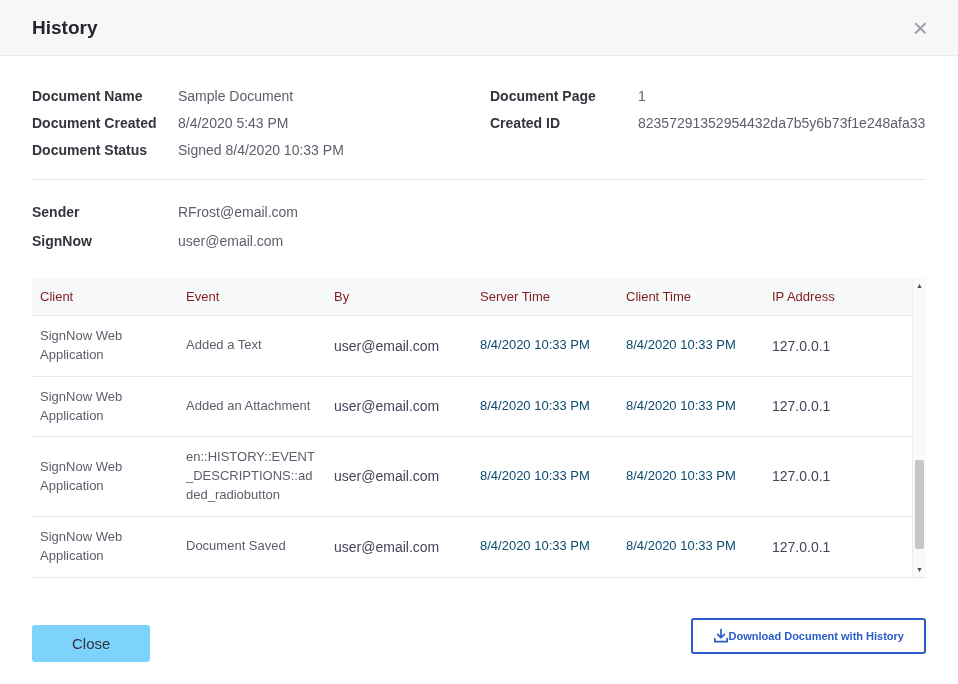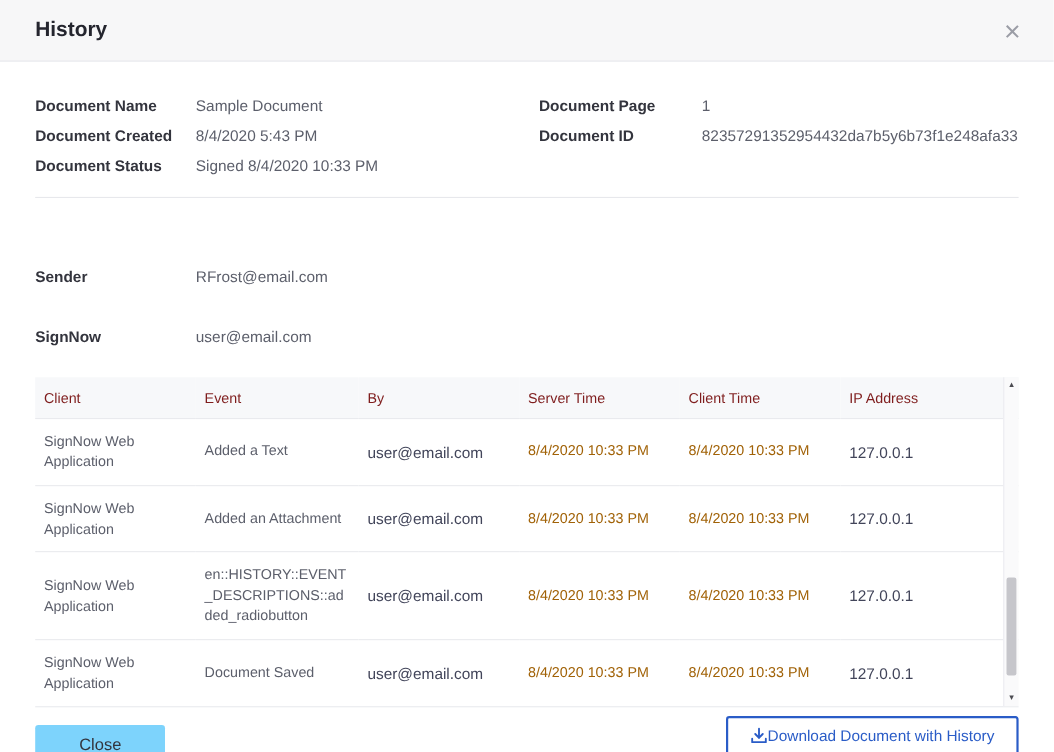--- a/index.html
+++ b/index.html
@@ -33,21 +33,21 @@
   .modal-body { flex: 1 1 auto; padding: 32px 32px 0 32px; display: flex; flex-direction: column; }
   .meta { display: flex; }
   .meta-col-left { flex: 0 0 458px; }
   .meta-col-right { flex: 1 1 auto; }
   .meta-row { display: flex; align-items: center; margin-bottom: 11px; }
   .meta-label { font-weight: 700; font-size: 14px; color: #33343d; }
   .meta-col-left .meta-label { width: 146px; flex: 0 0 146px; }
   .meta-col-right .meta-label { width: 148px; flex: 0 0 148px; }
   .meta-value { font-size: 14px; color: #5c5f6b; }
   .divider { border: none; border-top: 1px solid #e7e8ec; margin: 10px 0 24px 0; }
-  .party-row { display: flex; align-items: baseline; margin-bottom: 13px; margin-top: 39px; }
+  .party-row { display: flex; align-items: baseline; margin-bottom: 13px; }
   .party-label { width: 146px; flex: 0 0 146px; font-weight: 700; font-size: 14px; color: #33343d; }
   .party-value { font-size: 14px; color: #5c5f6b; }
   
   .table-wrap { position: relative; margin-top: 16px; border-bottom: 1px solid #e9eaee; }
   table { width: 100%; border-collapse: collapse; table-layout: fixed; }
   col.c-client { width: 146px; }
   col.c-event  { width: 148px; }
   col.c-by     { width: 146px; }
   col.c-stime  { width: 146px; }
   col.c-ctime  { width: 146px; }
@@ -59,21 +59,21 @@
   tbody td {
     border-top: 1px solid #e9eaee;
     padding: 11px 8px;
     font-size: 13px; color: #5c5f6b;
     line-height: 1.45;
     vertical-align: middle;
   }
   td.td-event { word-break: break-all; }
   td.td-by  { font-size: 14px; color: #42455a; }
   td.td-ip  { font-size: 14px; color: #42455a; }
-  td.td-time { font-size: 13px; color: #a16207; margin-left: 32px; }
+  td.td-time { font-size: 13px; color: #0c4a6e; margin-left: 32px; }
   
   .scrollbar {
     position: absolute; top: 0; right: 0; bottom: 0;
     width: 14px; background: #fafafb;
     border-left: 1px solid #ececf0;
     display: flex; flex-direction: column;
   }
   .sb-arrow {
     flex: 0 0 14px; height: 14px;
     display: flex; align-items: center; justify-content: center;
@@ -94,21 +94,21 @@
   }
   .close-button {
     background: #7dd3fc; border: none; border-radius: 3px;
     font-family: "Liberation Sans", sans-serif;
     font-size: 15px; color: #33343d;
     padding: 10px 40px; cursor: pointer; margin-top: 16px;
   }
   .download-button {
     background: #fff; border: 2px solid #2a5cc7; border-radius: 3px;
     font-family: "Liberation Sans", sans-serif;
-    font-size: 14px; font-weight: 400; color: #2a5cc7;
+    font-size: 11px; font-weight: 700; color: #2a5cc7;
     padding: 8px 20px; cursor: pointer;
     display: flex; align-items: center; 
   }
   .download-button svg { display: block; }
 </style>
 </head>
 <body>
 
 <div class="modal">
 
@@ -133,21 +133,21 @@
           <div class="meta-label">Document Status</div>
           <div class="meta-value">Signed 8/4/2020 10:33 PM</div>
         </div>
       </div>
       <div class="meta-col-right">
         <div class="meta-row">
           <div class="meta-label">Document Page</div>
           <div class="meta-value">1</div>
         </div>
         <div class="meta-row">
-          <div class="meta-label">Document ID</div>
+          <div class="meta-label">Created ID</div>
           <div class="meta-value">82357291352954432da7b5y6b73f1e248afa33</div>
         </div>
       </div>
     </div>
 
     <hr class="divider">
 
     <div class="parties">
       <div class="party-row">
         <div class="party-label">Sender</div>

